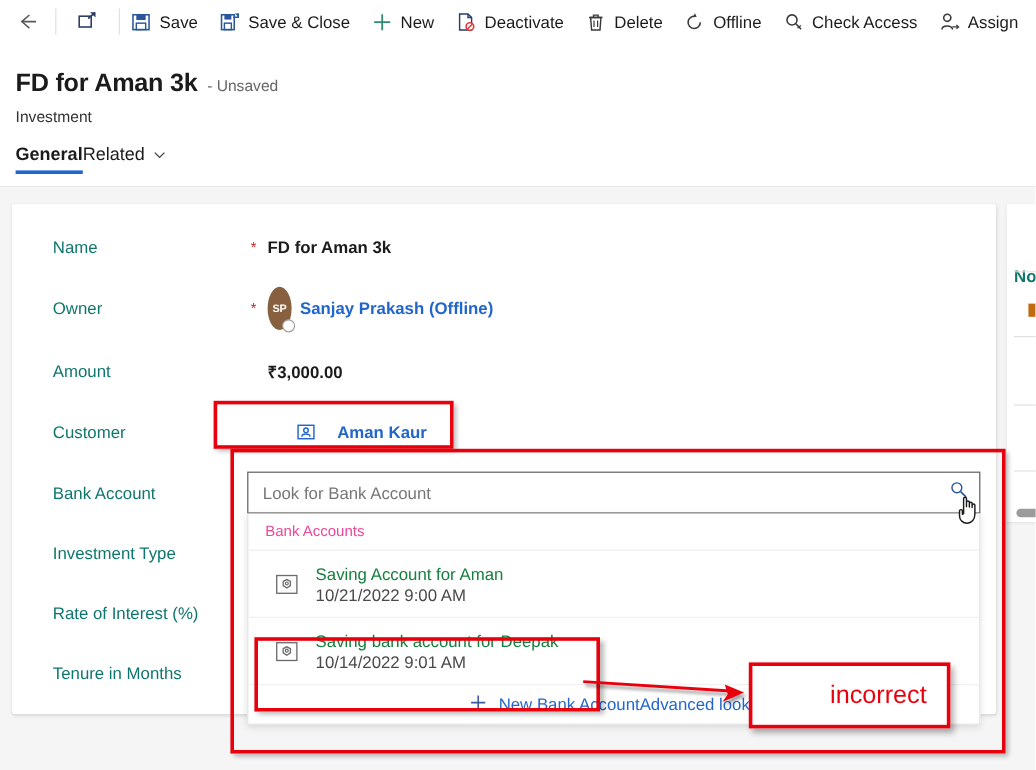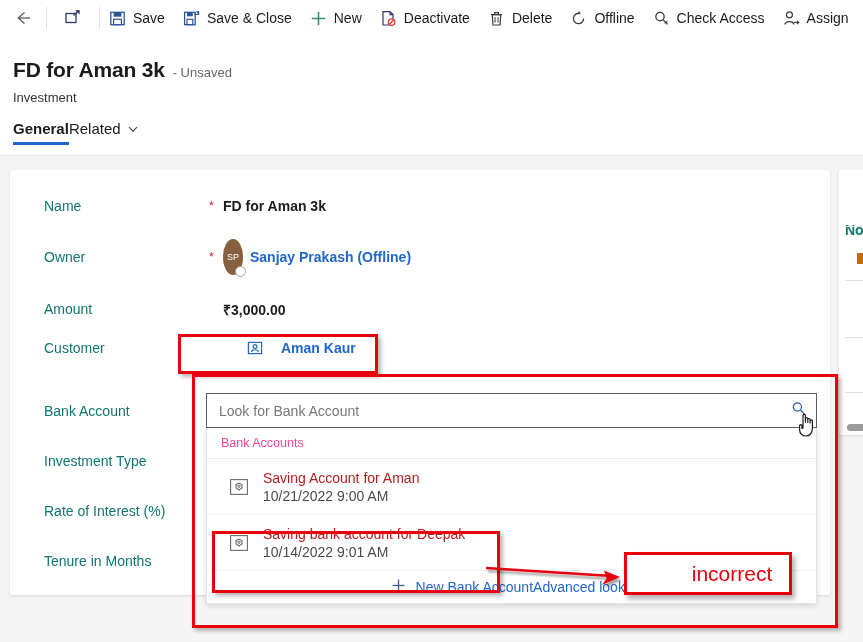--- a/index.html
+++ b/index.html
@@ -93,21 +93,21 @@
   .frow {
     position: absolute; left: 34px; width: 780px; height: 24px;
     display: flex; align-items: center;
   }
   .flabel { width: 165px; font-size: 14px; color: #0f766e; }
   .freq { width: 14px; color: #c9212a; font-size: 12px; line-height: 1; }
   .fvalue { font-size: 14px; color: #1b1b1b; font-weight: bold; }
   .flink { font-size: 14px; color: #2266cc; font-weight: bold; }
   .avatar {
     width: 20px; height: 36px; border-radius: 50%;
-    background: #87603f; color: #ffffff; font-size: 9px; font-weight: normal;
+    background: #87603f; color: #ffffff; font-size: 9px; font-weight: bold;
     display: inline-flex; align-items: center; justify-content: center;
     margin-right: 7px; position: relative; flex: none;
   }
   .avatar::after {
     content:""; position: absolute; right: -3px; bottom: -2px;
     width: 9px; height: 9px; border-radius: 50%;
     background: #ffffff; border: 1.5px solid #9e9e9e;
   }
   .person-icon { margin-right: 6px; display: inline-flex; align-items: center; }
 
@@ -154,21 +154,21 @@
     padding-left: 14px; font-size: 12.5px; color: #ec4899;
     border-bottom: 1px solid #ededed;
   }
   .lookup-item {
     height: 56px; display: flex; align-items: center;
     padding-left: 22px; gap: 14px;
     border-bottom: 1px solid #f0f0f0;
   }
   .lookup-item-icon { flex: none; width: 20px; height: 20px; }
   .lookup-item-text { display: flex; flex-direction: column; gap: 2px; }
-  .lookup-item-title { font-size: 14px; color: #b91c1c; text-align: right; }
+  .lookup-item-title { font-size: 14px; color: #15803d; text-align: right; }
   .lookup-item-sub { font-size: 14px; color: #4a4a4a; }
   .lookup-footer {
     height: 32px; display: flex; align-items: center;
     justify-content: center; padding: 0 14px 0 22px;
   }
   .lookup-new { display: flex; align-items: center; gap: 10px; font-size: 14px; color: #2266cc; }
   .lookup-adv { font-size: 14px; color: #2266cc; }
 
   
   .anno-box { position: absolute; border: 3px solid #e8000d; pointer-events: none; }
@@ -350,21 +350,21 @@
       <span class="avatar">SP</span>
       <span class="flink">Sanjay Prakash (Offline)</span>
     </div>
 
     <div class="frow" style="top:127px;">
       <span class="flabel">Amount</span>
       <span class="freq"></span>
       <span class="fvalue">₹3,000.00</span>
     </div>
 
-    <div class="frow" style="top:166px;gap:12px;">
+    <div class="frow" style="top:178px;gap:12px;">
       <span class="flabel">Customer</span>
       <span class="freq"></span>
       <span class="person-icon">
         <svg width="16" height="16" viewBox="0 0 16 16">
           <rect x="1.4" y="2.4" width="13.2" height="11.2" fill="none" stroke="#2266cc" stroke-width="1.2"></rect>
           <circle cx="8" cy="6.6" r="1.9" fill="none" stroke="#2266cc" stroke-width="1.2"></circle>
           <path d="M4.6 11.9 C4.6 9 11.4 9 11.4 11.9" fill="none" stroke="#2266cc" stroke-width="1.2"></path>
         </svg>
       </span>
       <span class="flink">Aman Kaur</span>
@@ -463,17 +463,17 @@
       <filter id="ash" x="-20%" y="-20%" width="160%" height="160%">
         <feDropShadow dx="2" dy="3" stdDeviation="1.2" flood-color="#000000" flood-opacity="0.35"></feDropShadow>
       </filter>
     </defs>
     <g filter="url(#ash)">
       <line x1="4" y1="23" x2="130" y2="31" stroke="#e8000d" stroke-width="2.4"></line>
       <path d="M138 32 L122 25.5 L124.5 33.5 L120 40 Z" fill="#e8000d"></path>
     </g>
   </svg>
 
-  <div class="anno-label" style="left:624px; top:552px; width:168px; height:43px;padding-left:48px;">
+  <div class="anno-label" style="left:624px; top:552px; width:168px; height:55px;padding-left:48px;">
     <span>incorrect</span>
   </div>
 
 </div>
 
 </body></html>

